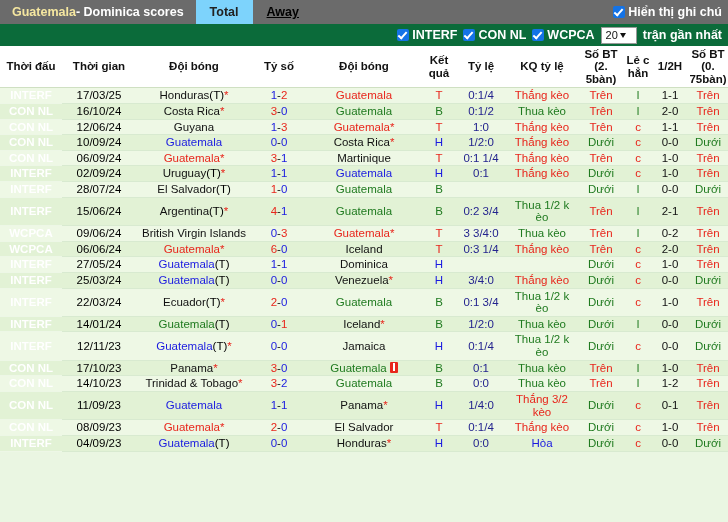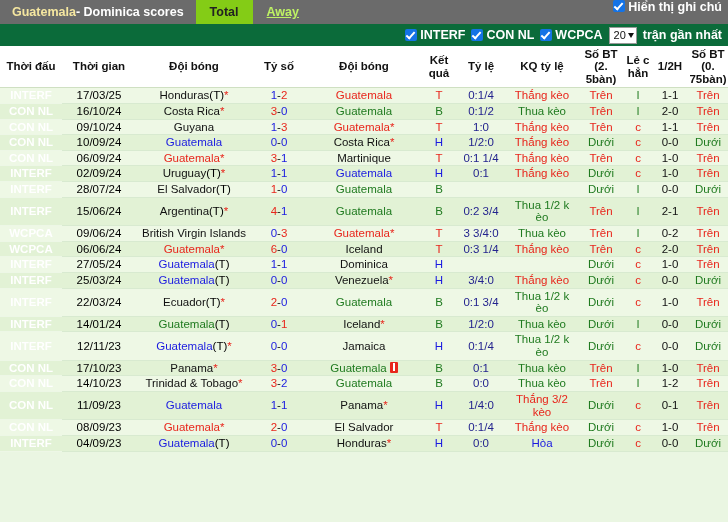--- a/index.html
+++ b/index.html
@@ -14,45 +14,45 @@
     height:24px;background:#6b6b6b;display:flex;align-items:stretch;
     position:relative;
   }
   .topbar-title{
     display:flex;align-items:center;padding:0 12px;font-size:12.5px;font-weight:bold;
     color:#ffffff;white-space:nowrap;
   }
   .topbar-title .team{color:#f5e7a0;}
   .tab{
     display:flex;align-items:center;padding:0 14px;font-size:12.5px;font-weight:bold;
-    color:#bef264;white-space:nowrap;
-  }
-  .tab.active{background:#84cc16;color:#222222;}
+    color:#000000;white-space:nowrap;
+  }
+  .tab.active{background:#7dd3fc;color:#222222;}
   .tab.link{text-decoration:underline;}
   .topbar-right{
-    margin-left:auto;display:flex;align-items:flex-start;padding-right:6px;gap:3px;
+    margin-left:auto;display:flex;align-items:center;padding-right:6px;gap:3px;
     font-size:12.5px;font-weight:bold;color:#ffffff;white-space:nowrap;
   }
   .cbox{
     width:12px;height:12px;background:#1473e6;border-radius:2px;position:relative;
     display:inline-block;flex:0 0 auto;
   }
   .cbox:after{
     content:"";position:absolute;left:3px;top:1px;width:3px;height:7px;
     border:solid #ffffff;border-width:0 2px 2px 0;transform:rotate(42deg);
   }
   
   .filterbar{
     height:22px;background:#0b6b3a;display:flex;align-items:center;justify-content:flex-end;
     padding-right:6px;gap:6px;font-size:12.5px;font-weight:bold;color:#ffffff;
   }
   .filteritem{display:flex;align-items:center;gap:3px;white-space:nowrap;}
   .selwrap{
     background:#ffffff;color:#111;border:1px solid #999;height:15px;display:flex;
-    align-items:center;padding:0 2px 0 4px;font-size:11px;font-weight:normal;gap:2px;
+    align-items:center;padding:0 10px 0 4px;font-size:11px;font-weight:normal;gap:2px;
   }
   .selwrap .caret{
     width:0;height:0;border-left:3.5px solid transparent;border-right:3.5px solid transparent;
     border-top:5px solid #111;display:inline-block;
   }
   
   table{border-collapse:collapse;width:728px;table-layout:fixed;}
   thead th{
     background:#ffffff;color:#111111;font-size:11.5px;font-weight:bold;
     padding:2px 1px;line-height:1.08;text-align:center;vertical-align:middle;
@@ -182,21 +182,21 @@
           <td><span class="c-green">B</span></td>
           <td><span class="c-navy">0:1/2</span></td>
           <td class="wrap"><span class="c-green">Thua kèo</span></td>
           <td><span class="c-red">Trên</span></td>
           <td><span class="c-green">l</span></td>
           <td><span class="c-black">2-0</span></td>
           <td><span class="c-red">Trên</span></td>
         </tr>
         <tr class="odd">
           <td class="league lg-CONNL">CON NL</td>
-          <td>09/10/24</td>
+          <td>12/06/24</td>
           <td><span class="c-black">Guyana</span></td>
           <td><span class="c-blue">1</span><span class="c-black">-</span><span class="c-red">3</span></td>
           <td><span class="c-red">Guatemala</span><span class="c-red">*</span></td>
           <td><span class="c-red">T</span></td>
           <td><span class="c-navy">1:0</span></td>
           <td class="wrap"><span class="c-red">Thắng kèo</span></td>
           <td><span class="c-red">Trên</span></td>
           <td><span class="c-red">c</span></td>
           <td><span class="c-black">1-1</span></td>
           <td><span class="c-red">Trên</span></td>

